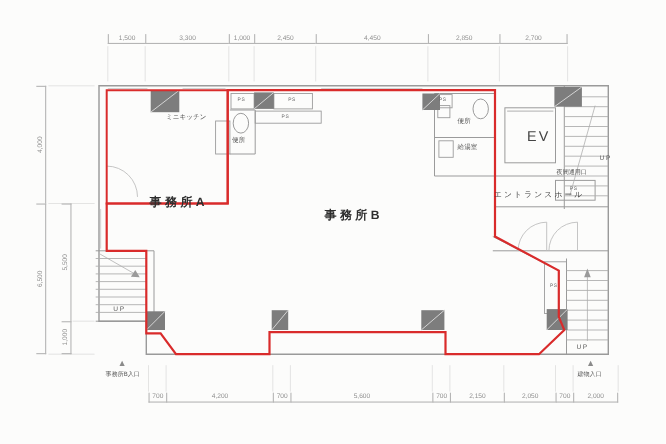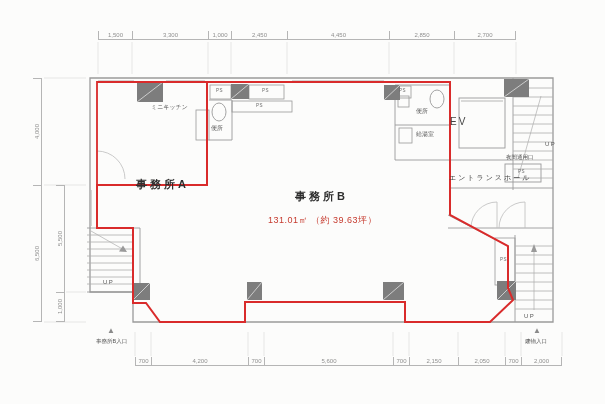--- a/index.html
+++ b/index.html
@@ -162,27 +162,26 @@
       <div class="seg" style="height: 107px;">
         <span>5,500</span>
       </div>
       <div class="seg" style="height: 30px;">
         <span>1,000</span>
       </div>
     </div>
 
   <div class="lbl room-title" style="left:136px;top:179px">事務所A</div>
   <div class="lbl room-title" style="left:295px;top:191px">事務所B</div>
-  <div class="lbl area" style="left:268px;top:216px">131.01㎡ （約 39.63坪）</div>
 
   <div class="lbl small" style="left:151px;top:104px">ミニキッチン</div>
   <div class="lbl small" style="left:211px;top:125px">便所</div>
   <div class="lbl small" style="left:416px;top:108px">便所</div>
   <div class="lbl small" style="left:416px;top:131px">給湯室</div>
-  <div class="lbl" style="left:450px;top:117px;font-size:10px;letter-spacing:2px;color:#444">EV</div>
+  <div class="lbl" style="left:479px;top:117px;font-size:13px;letter-spacing:2px;color:#444">EV</div>
   <div class="lbl" style="left:449px;top:174px;font-size:7px;letter-spacing:2px;color:#3f3f3f">エントランスホール</div>
   <div class="lbl" style="left:506px;top:155px;font-size:5.5px;color:#555">夜間通用口</div>
 
   <div class="lbl tiny" style="left:216px;top:89px">PS</div>
   <div class="lbl tiny" style="left:262px;top:89px">PS</div>
   <div class="lbl tiny" style="left:256px;top:104px">PS</div>
   <div class="lbl tiny" style="left:399px;top:89px">PS</div>
   <div class="lbl tiny" style="left:518px;top:170px">PS</div>
   <div class="lbl tiny" style="left:500px;top:258px">PS</div>
 

